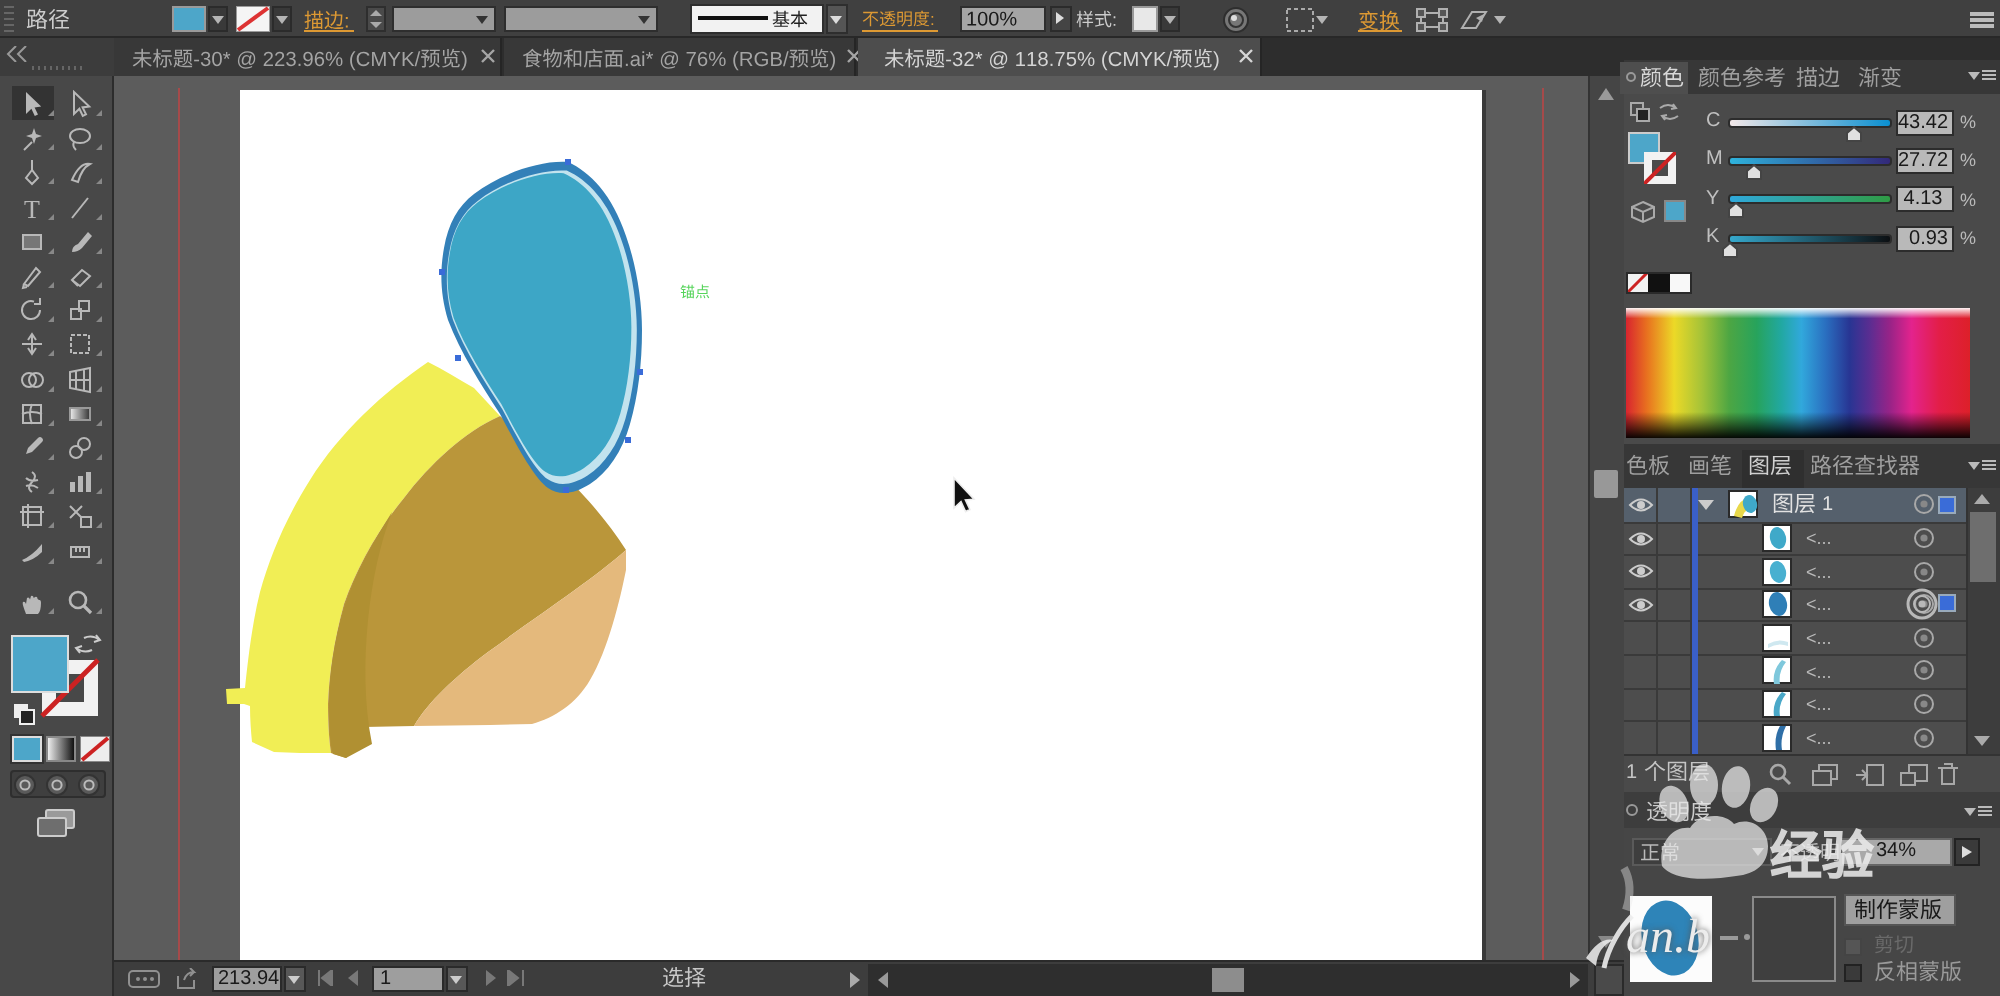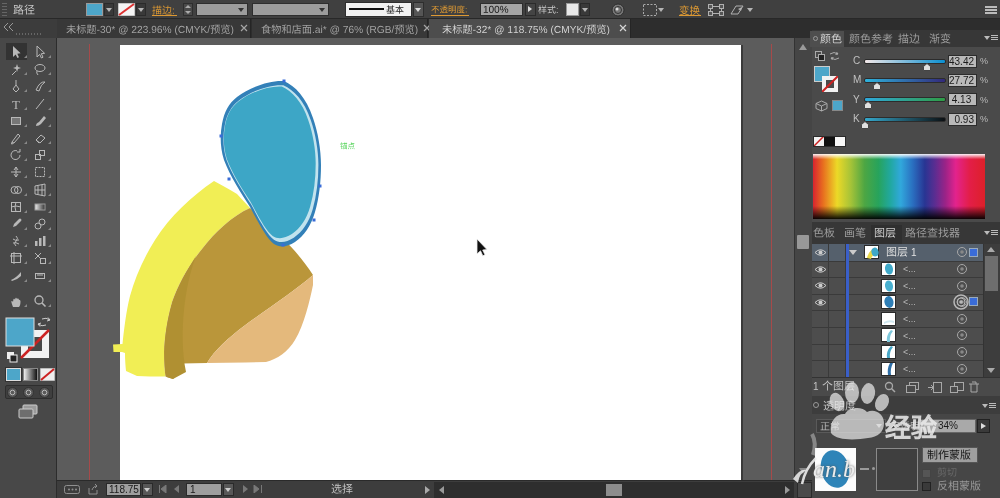--- a/index.html
+++ b/index.html
@@ -510,21 +510,21 @@
 <svg class="a" style="left:64px;top:485px" width="16" height="9">
       <rect x="0.5" y="0.5" width="15" height="8" rx="2" fill="none" stroke="#909090"></rect>
       <circle cx="5" cy="4.5" r="1" fill="#909090"></circle>
       <circle cx="8.5" cy="4.5" r="1" fill="#909090"></circle>
       <circle cx="12" cy="4.5" r="1" fill="#909090"></circle>
     </svg>
 <svg class="a" style="left:88px;top:484px" width="13" height="11">
       <path d="M1,4 v6 h8 v-4" fill="none" stroke="#909090"></path>
       <path d="M4,6 C5,3 7,2 9,2 l-2,-2 m2,2 l-2,2" fill="none" stroke="#909090"></path>
     </svg>
-<div class="a" style="left:106px;top:483px;width:35px;height:13px;background:#9e9e9e;border:1px solid #2a2a2a;color:#1a1a1a;font-size:10px;line-height:11px;padding-left:2px">118.75</div>
+<div class="a" style="left:106px;top:483px;width:35px;height:13px;background:#9e9e9e;border:1px solid #2a2a2a;color:#1a1a1a;font-size:10px;line-height:11px;padding-left:2px">213.94</div>
 <div class="a" style="left:142px;top:483px;width:11px;height:13px;background:#585858;border:1px solid #2a2a2a"></div>
 <div class="a" style="left:144px;top:488px;border-left:3px solid transparent;border-right:3px solid transparent;border-top:4px solid #ccc"></div>
 <svg class="a" style="left:158px;top:485px" width="11" height="8">
       <path d="M1.5,0 V8 M8,0 L3,4 L8,8 Z" fill="#787878" stroke="#787878"></path>
     </svg>
 <svg class="a" style="left:173px;top:485px" width="8" height="8">
       <path d="M6,0 L1,4 L6,8 Z" fill="#787878"></path>
     </svg>
 <div class="a" style="left:186px;top:483px;width:36px;height:13px;background:#9e9e9e;border:1px solid #2a2a2a;color:#1a1a1a;font-size:10px;line-height:11px;padding-left:3px">1</div>
 <div class="a" style="left:223px;top:483px;width:11px;height:13px;background:#585858;border:1px solid #2a2a2a"></div>

